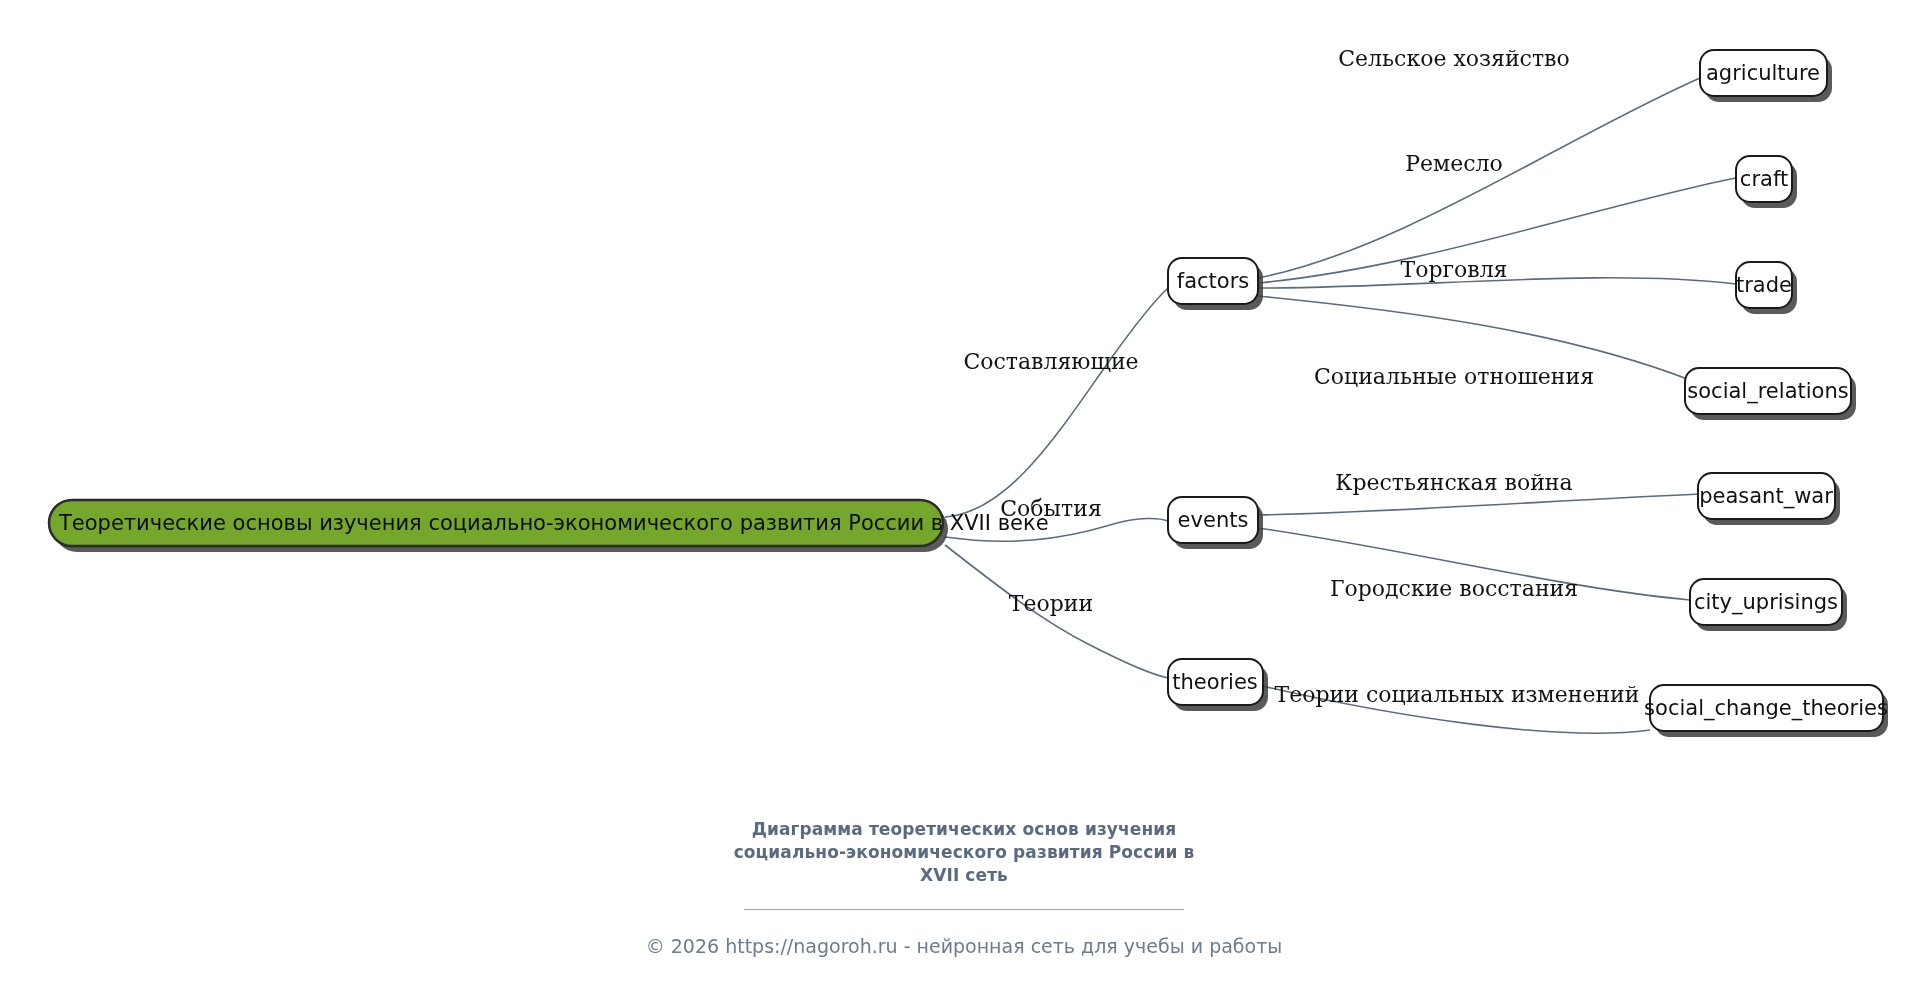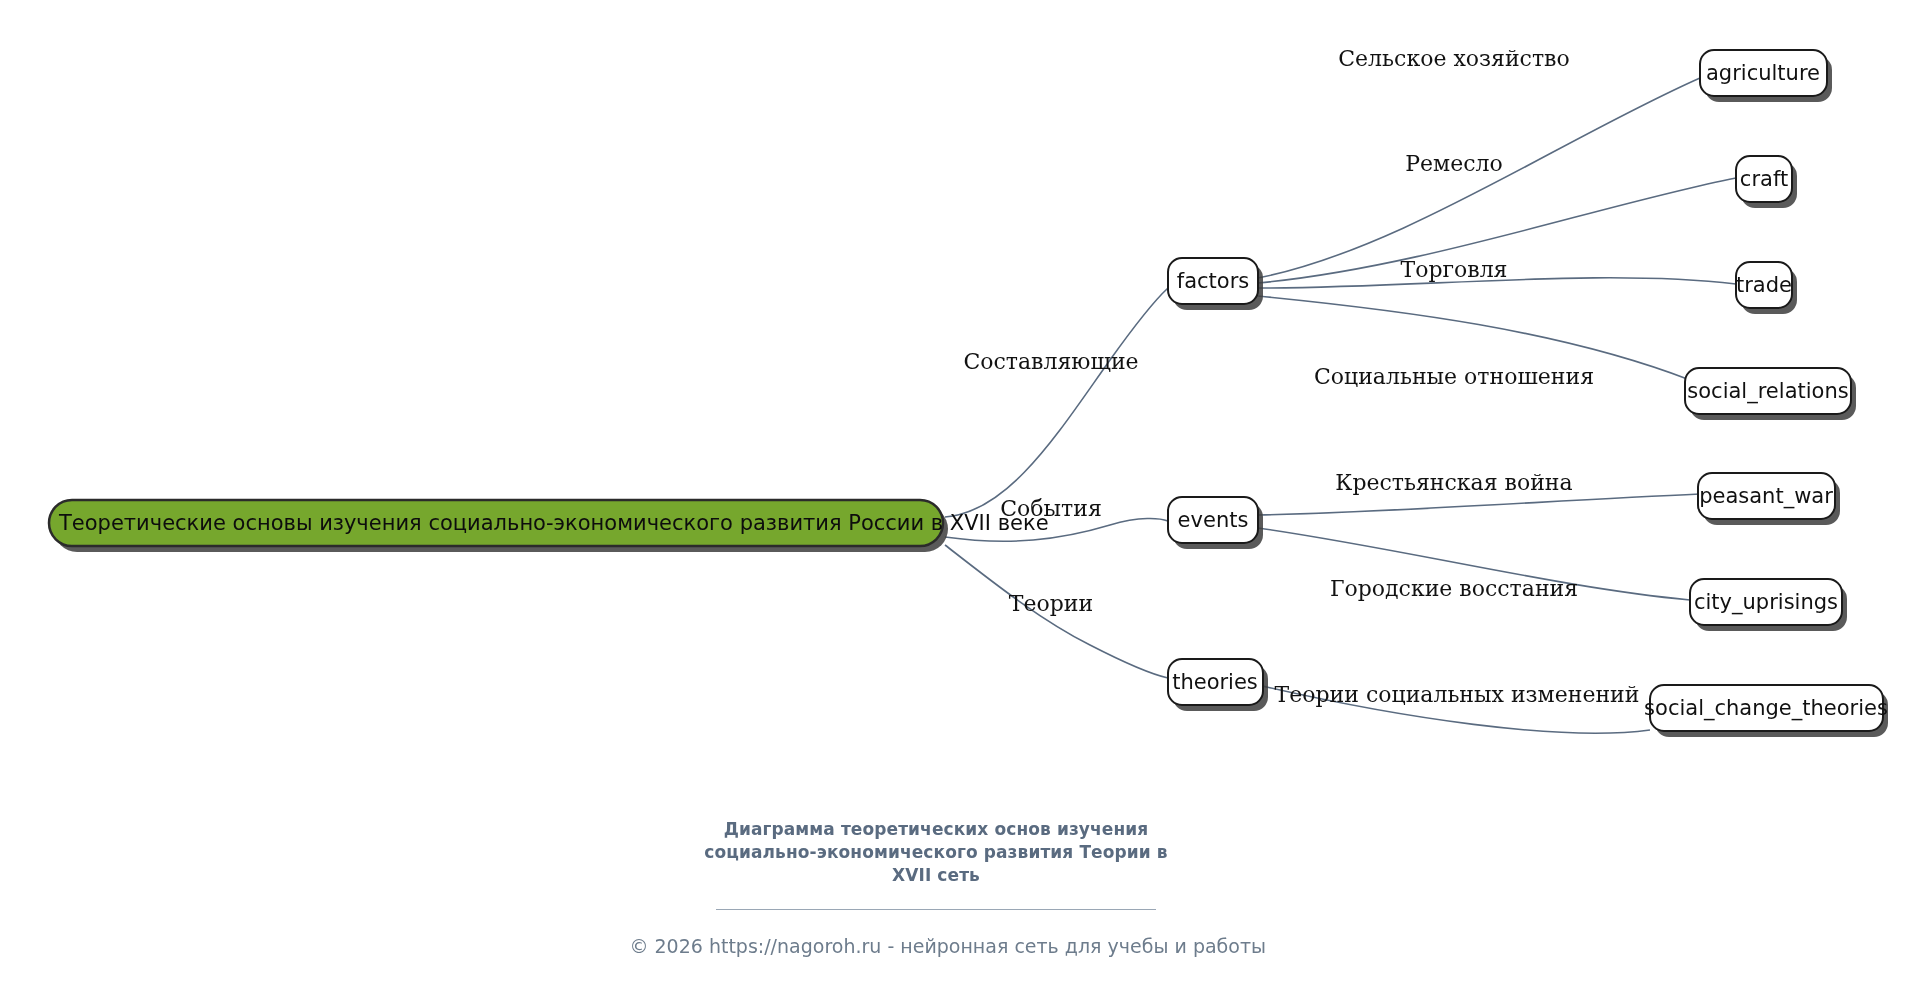--- a/index.html
+++ b/index.html
@@ -60,21 +60,21 @@
   .edge-label {
     font-family: "DejaVu Serif", serif;
     font-size: 22px;
     fill: #121212;
     dominant-baseline: middle;
     text-anchor: middle;
   }
 
   .footer-block {
     position: absolute;
-    left: 606px;
+    left: 634px;
     top: 818px;
     width: 660px;
     text-align: center;
   }
   .footer-title {
     font-family: "DejaVu Sans", sans-serif;
     font-size: 17px;
     font-weight: bold;
     color: #5a6b80;
     line-height: 1.35;
@@ -87,21 +87,20 @@
     background: #9aa7b5;
     margin: 22px auto 0 auto;
     border: 0;
   }
   .footer-credit {
     font-family: "DejaVu Sans", sans-serif;
     font-size: 19px;
     color: #6d7c8c;
     margin: 24px 0 0 0;
     line-height: 1.3;
-    text-align: right;
   }
 </style>
 </head>
 <body>
 
 <svg id="mindmap-canvas" viewBox="0 0 1927 1006">
 
   <path class="edge-path" d="M 945 517 C 1010 512 1060 430 1110 360 C 1135 325 1155 300 1168 288"></path>
   <path class="edge-path" d="M 945 537 C 1010 546 1060 540 1110 525 C 1140 516 1160 518 1168 521"></path>
   <path class="edge-path" d="M 945 545 C 990 580 1040 620 1090 645 C 1125 663 1150 674 1168 678"></path>
@@ -194,18 +193,18 @@
     <rect class="node-shadow" x="1655" y="691" width="233" height="46" rx="14" ry="14"></rect>
     <rect class="node-rect" x="1650" y="685" width="233" height="46" rx="14" ry="14"></rect>
     <text class="node-text" x="1766" y="709">social_change_theories</text>
   </g>
 
 </svg>
 
 <div class="footer-block">
   <p class="footer-title">
     <span>Диаграмма теоретических основ изучения</span><br>
-    <span>социально-экономического развития Теории в</span><br>
+    <span>социально-экономического развития России в</span><br>
     <span>XVII сеть</span>
   </p>
   <hr class="footer-divider">
   <p class="footer-credit">© 2026 https://nagoroh.ru - нейронная сеть для учебы и работы</p>
 </div>
 
 </body></html>

